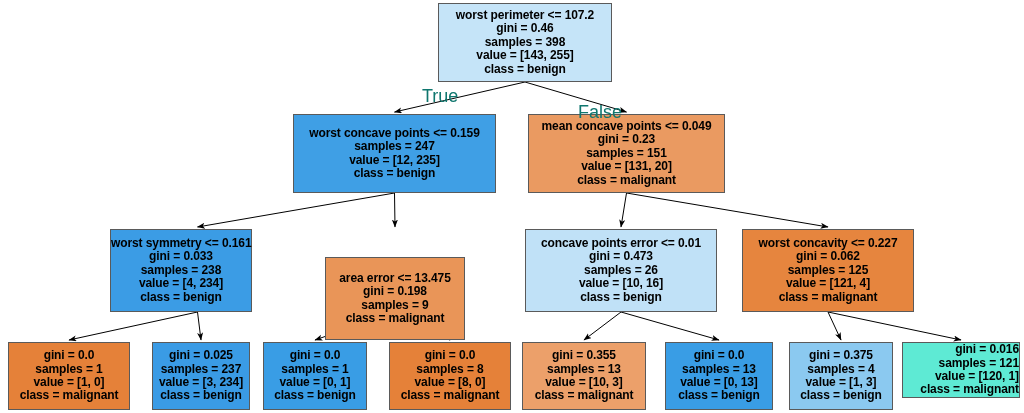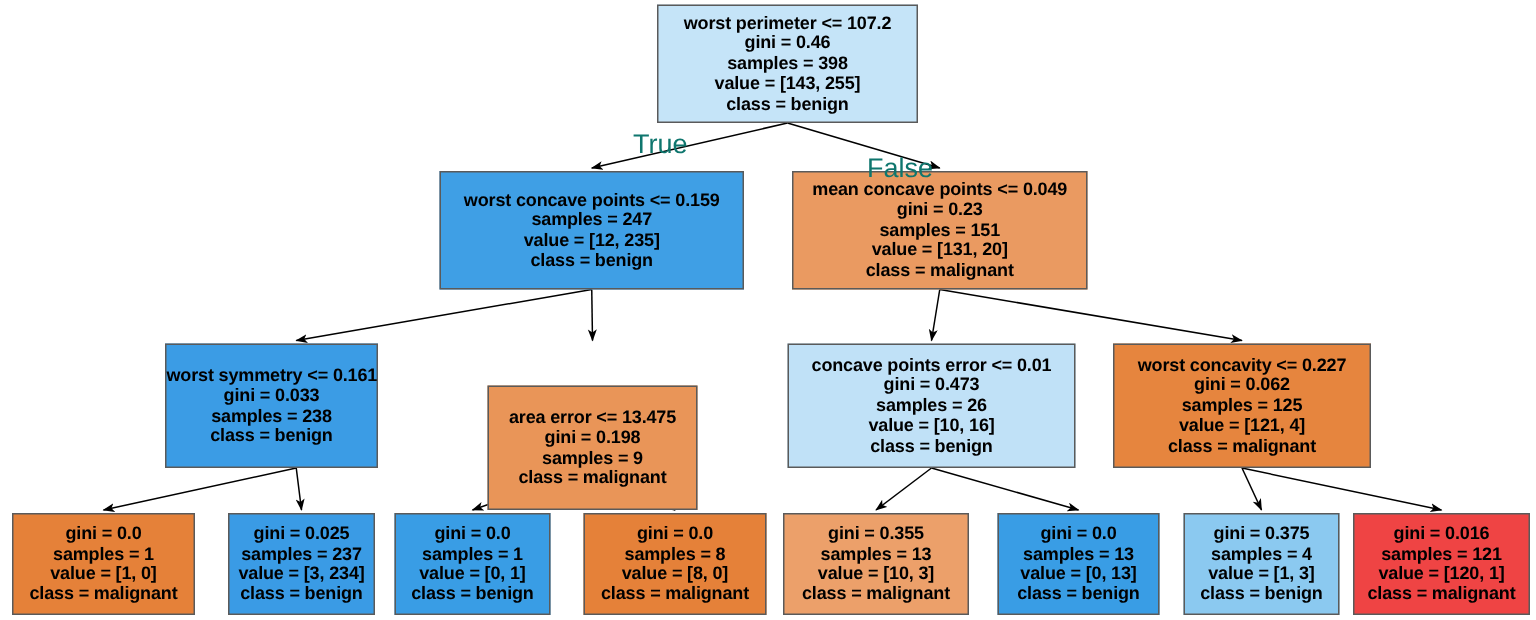--- a/index.html
+++ b/index.html
@@ -81,20 +81,21 @@
         <span class="ln">mean concave points &lt;= 0.049</span>
         <span class="ln">gini = 0.23</span>
         <span class="ln">samples = 151</span>
         <span class="ln">value = [131, 20]</span>
         <span class="ln">class = malignant</span>
       </div>
       <div class="node" style="left: 110px; top: 229px; width: 142px; height: 83px; background: rgb(59, 156, 229);">
         <span class="ln">worst symmetry &lt;= 0.161</span>
         <span class="ln">gini = 0.033</span>
         <span class="ln">samples = 238</span>
+        <span class="ln">value = [4, 234]</span>
         <span class="ln">class = benign</span>
       </div>
       <div class="node" style="left: 325px; top: 229px; width: 140px; height: 83px; background: rgb(233, 149, 88); margin-top: 28px;">
         <span class="ln">area error &lt;= 13.475</span>
         <span class="ln">gini = 0.198</span>
         <span class="ln">samples = 9</span>
         <span class="ln">class = malignant</span>
       </div>
       <div class="node" style="left: 525px; top: 229px; width: 192px; height: 83px; background: rgb(192, 225, 247);">
         <span class="ln">concave points error &lt;= 0.01</span>
@@ -145,21 +146,21 @@
         <span class="ln">samples = 13</span>
         <span class="ln">value = [0, 13]</span>
         <span class="ln">class = benign</span>
       </div>
       <div class="node" style="left: 789px; top: 342px; width: 104px; height: 68px; background: rgb(139, 201, 240);">
         <span class="ln">gini = 0.375</span>
         <span class="ln">samples = 4</span>
         <span class="ln">value = [1, 3]</span>
         <span class="ln">class = benign</span>
       </div>
-      <div class="node" style="left: 902px; top: 342px; width: 118px; height: 68px; background: #ef4444;">
+      <div class="node" style="left: 902px; top: 342px; width: 118px; height: 56px; background: #5eead4; text-align: right;">
         <span class="ln">gini = 0.016</span>
         <span class="ln">samples = 121</span>
         <span class="ln">value = [120, 1]</span>
         <span class="ln">class = malignant</span>
       </div>
     </div>
   <div id="labels">
       <div class="edge-label" style="left: 422px; top: 86px;">True</div>
       <div class="edge-label" style="left: 578px; top: 102px;">False</div>
     </div>

